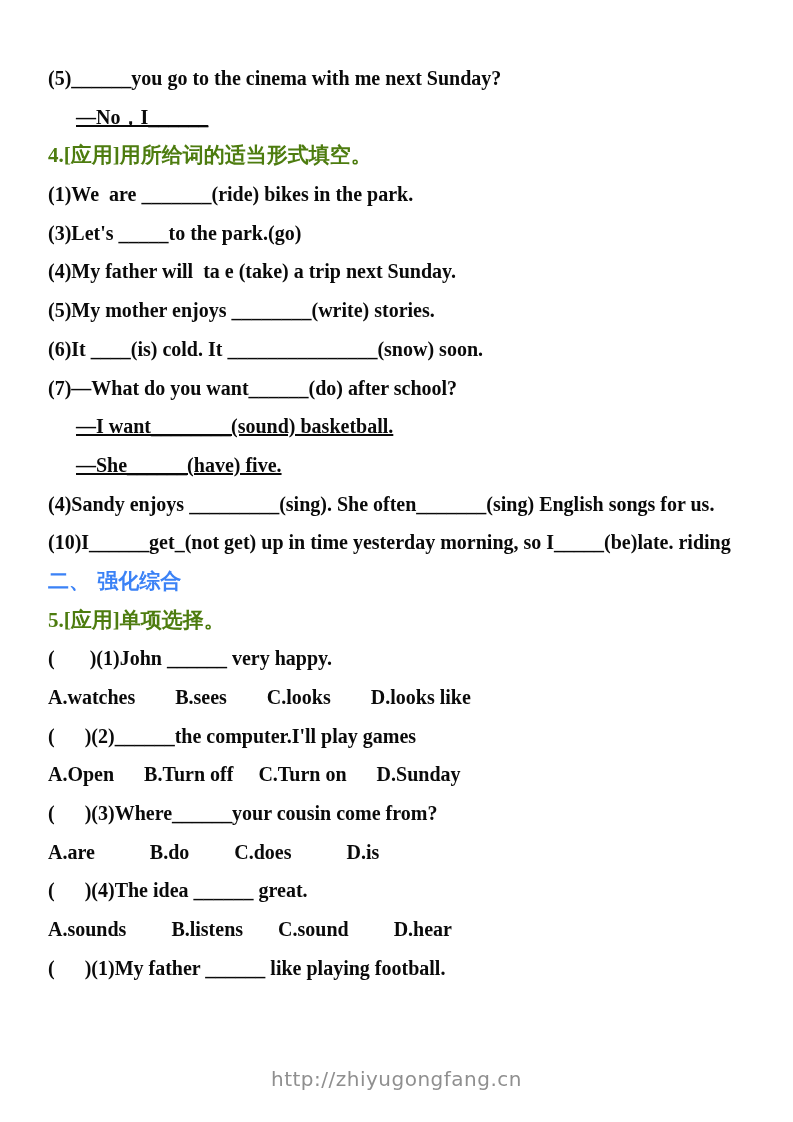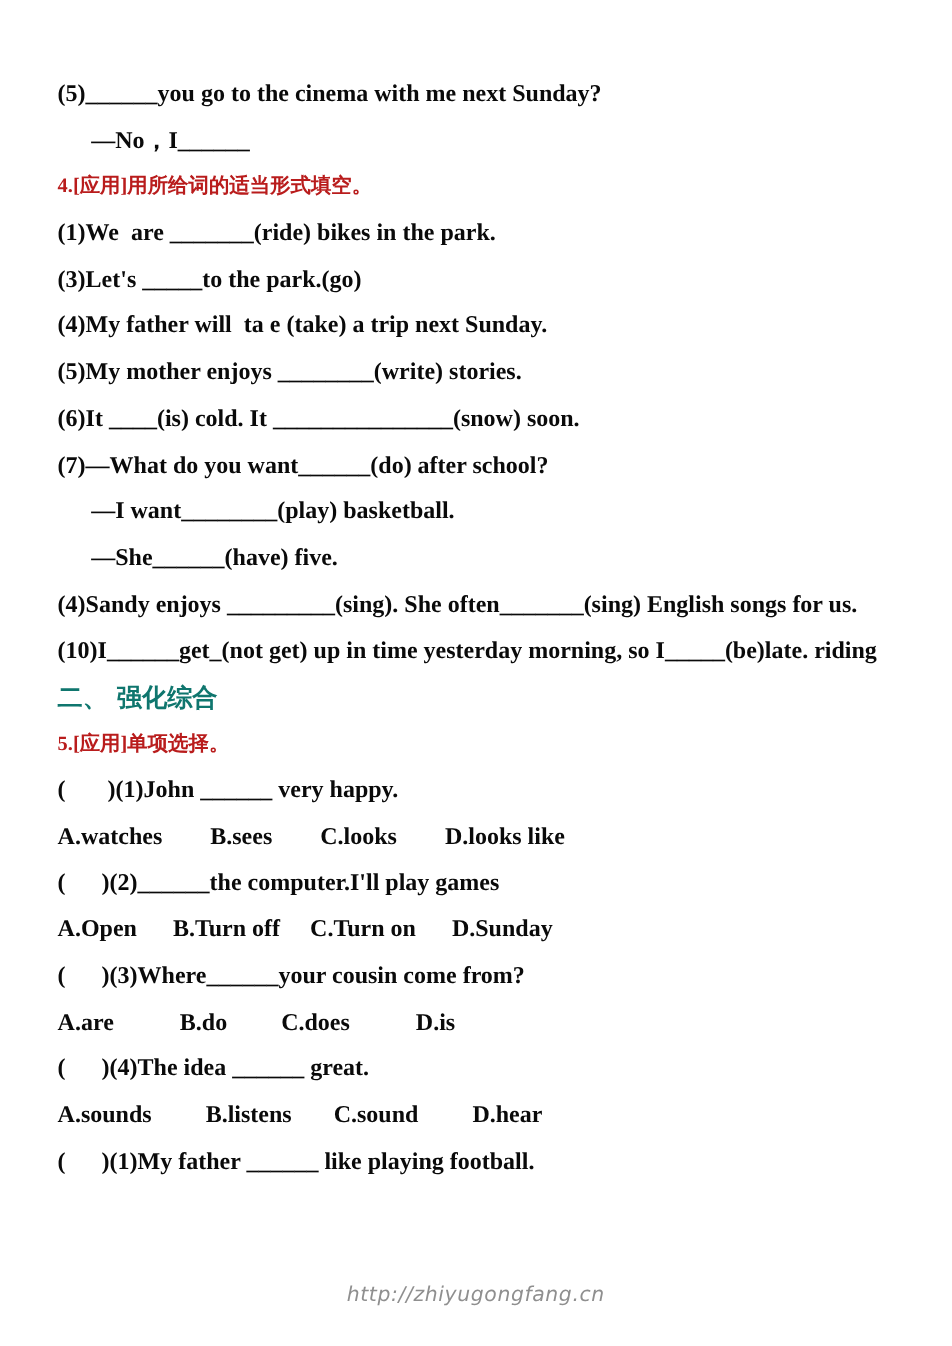--- a/index.html
+++ b/index.html
@@ -26,65 +26,65 @@
     padding: 0;
     height: 38.7px;
     line-height: 38.7px;
     font-size: 20px;
     font-weight: 600;
     color: #0a0a0a;
     white-space: pre;
   }
   .line.indent {
     padding-left: 28px;
+    text-decoration: underline;
   }
   .line.h-blue {
-    color: #b91c1c;
+    color: #4d7c0f;
     font-weight: bold;
-    font-size: 17px;
+    font-size: 21px;
   }
   .line.h-black {
-    color: #0f766e;
+    color: #3b82f6;
     font-weight: bold;
     font-size: 21px;
     font-family: "DejaVu Sans", sans-serif;
   }
   .u {
     text-underline-offset: 3px;
   }
   .footer {
     position: absolute;
     top: 1066px;
     left: 0;
     width: 100%;
     height: 26px;
     line-height: 26px;
     text-align: center;
     font-family: "DejaVu Sans", sans-serif;
-    font-size: 17px;
+    font-size: 20px;
     letter-spacing: 0.5px;
     color: #8f8f8f;
-    font-style: italic;
   }
 </style>
 </head>
 <body>
 
 <div class="page">
   <div class="content">
       <p class="line">(5)______you go to the cinema with me next Sunday?</p>
       <p class="line indent">—No，I______</p>
       <p class="line h-blue">4.[应用]用所给词的适当形式填空。</p>
       <p class="line">(1)We  are _______(ride) bikes in the park.</p>
       <p class="line">(3)Let's _____to the park.(go)</p>
       <p class="line"><span>(4)My father will </span><span class="u"> ta e </span><span>(take) a trip next Sunday.</span></p>
       <p class="line">(5)My mother enjoys ________(write) stories.</p>
       <p class="line">(6)It ____(is) cold. It _______________(snow) soon.</p>
       <p class="line">(7)—What do you want______(do) after school?</p>
-      <p class="line indent">—I want________(play) basketball.</p>
+      <p class="line indent">—I want________(sound) basketball.</p>
       <p class="line indent">—She______(have) five.</p>
       <p class="line">(4)Sandy enjoys _________(sing). She often_______(sing) English songs for us.</p>
       <p class="line">(10)I______get_(not get) up in time yesterday morning, so I_____(be)late. riding</p>
       <p class="line h-black">二、 强化综合</p>
       <p class="line h-blue">5.[应用]单项选择。</p>
       <p class="line">(       )(1)John ______ very happy.</p>
       <p class="line">A.watches        B.sees        C.looks        D.looks like</p>
       <p class="line">(      )(2)______the computer.I'll play games</p>
       <p class="line">A.Open      B.Turn off     C.Turn on      D.Sunday</p>
       <p class="line">(      )(3)Where______your cousin come from?</p>

